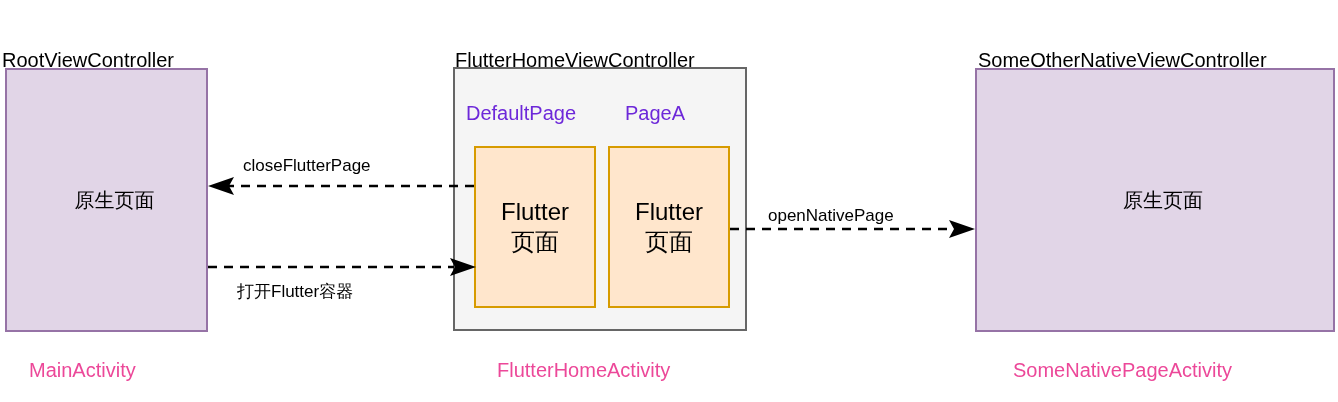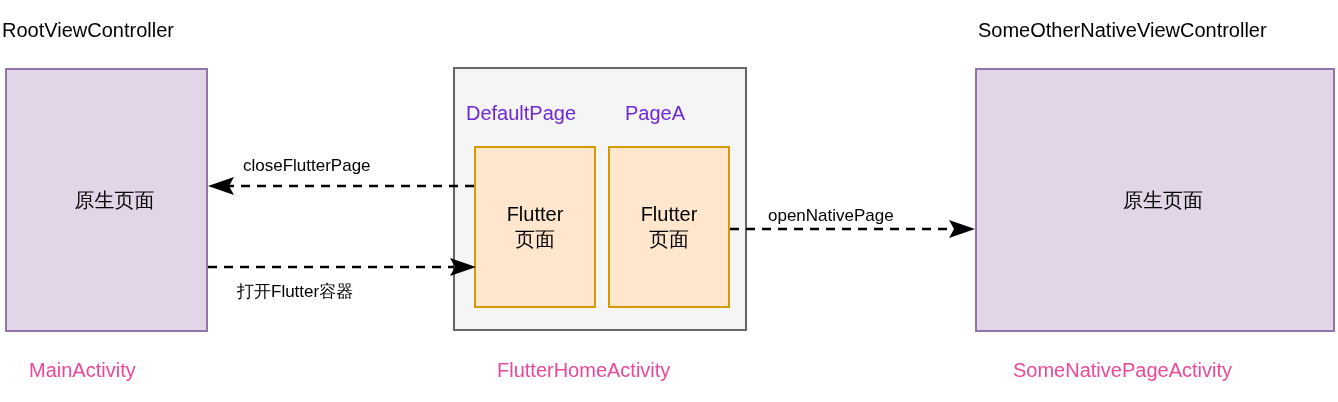--- a/index.html
+++ b/index.html
@@ -16,20 +16,21 @@
     height: 402px;
     background: #ffffff;
     overflow: hidden;
   }
   .title-label {
     position: absolute;
     font-size: 20px;
     color: #000000;
     white-space: nowrap;
     line-height: 1;
+    margin-top: 30px;
   }
   .bottom-label {
     position: absolute;
     font-size: 20px;
     color: #ec4899;
     white-space: nowrap;
     line-height: 1;
   }
   .native-box {
     position: absolute;
@@ -60,21 +61,21 @@
     border: 2px solid #d79b00;
     box-sizing: border-box;
   }
   .flutter-box .box-text {
     position: absolute;
     left: 0;
     right: 0;
     top: 50%;
     transform: translateY(-50%);
     text-align: center;
-    font-size: 20px;
+    font-size: 24px;
     color: #000000;
     line-height: 1.25;
   }
   .page-label {
     position: absolute;
     font-size: 20px;
     color: #6d28d9;
     white-space: nowrap;
     line-height: 1;
   }
@@ -101,20 +102,21 @@
     stroke: none;
   }
 </style>
 </head>
 <body>
 
 <div id="diagram">
 
   <div class="title-label" style="left:2px; top:20px;">RootViewController</div>
 
+  <div class="title-label" style="left:455px; top:20px;">FlutterHomeViewController</div>
 
   <div class="title-label" style="left:978px; top:20px;">SomeOtherNativeViewController</div>
 
   <div class="native-box" style="left:5px; top:68px; width:203px; height:264px;">
     <div class="box-text">原生页面</div>
   </div>
 
   <div class="container-box" style="left:453px; top:67px; width:294px; height:264px;"></div>
 
   <div class="page-label" style="left:466px; top:103px;">DefaultPage</div>

